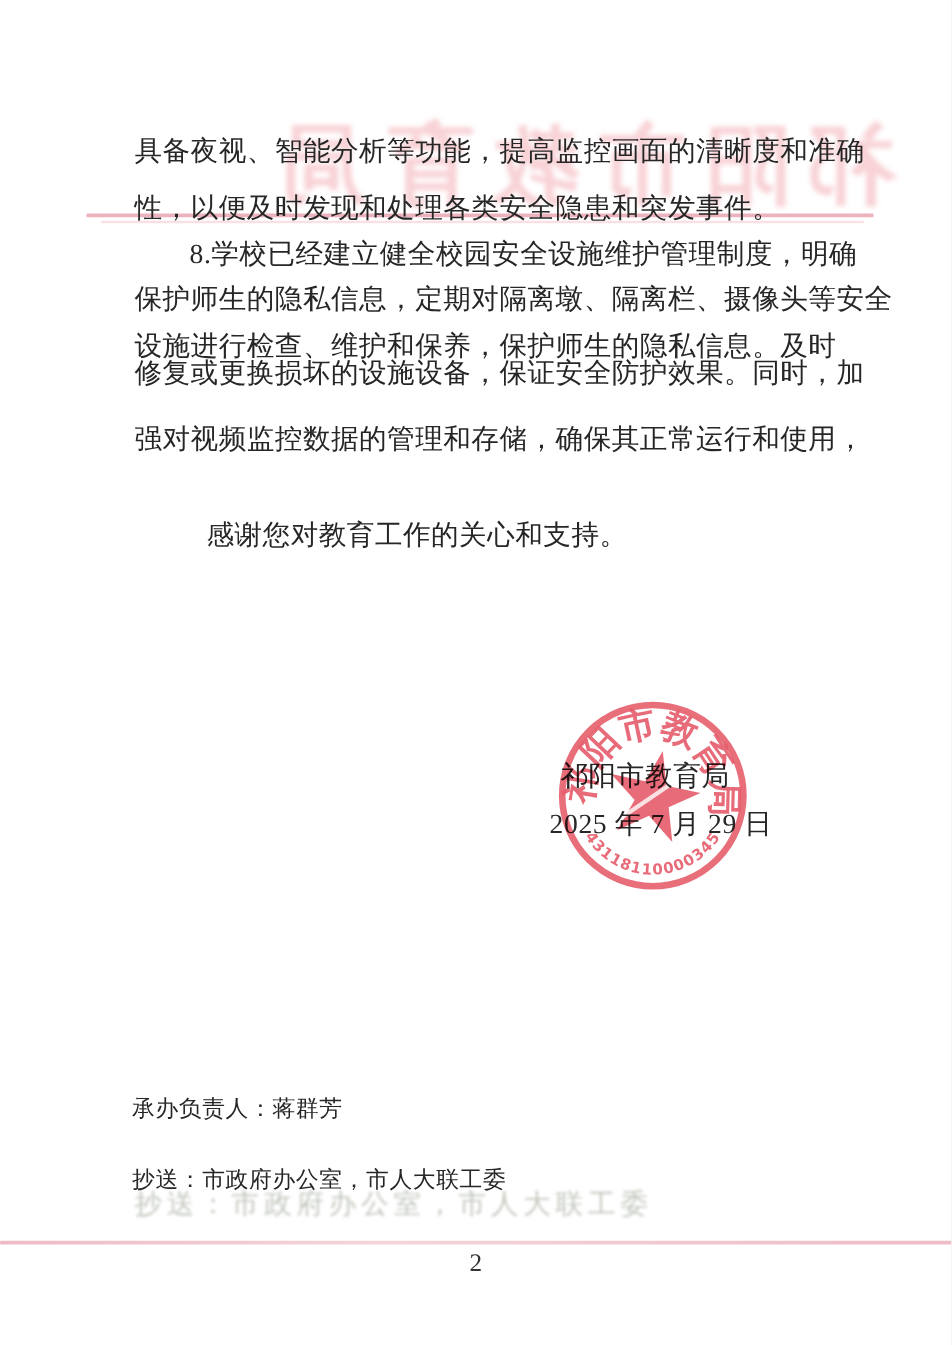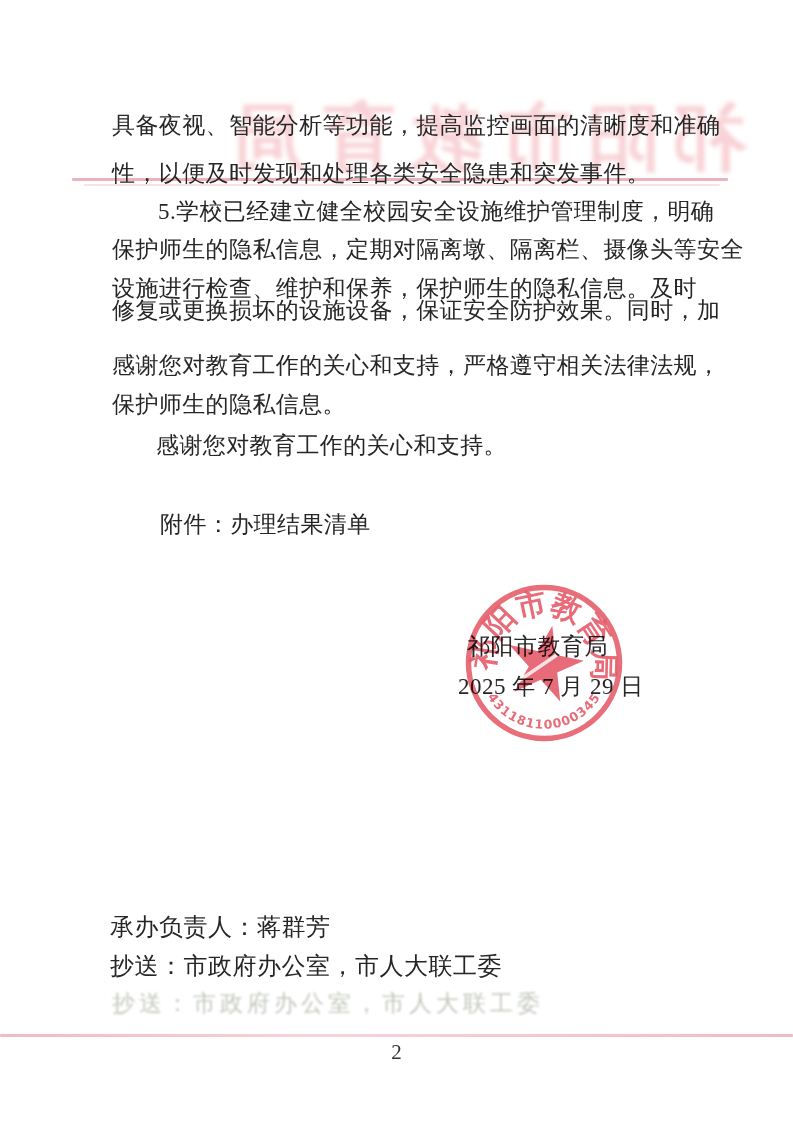--- a/index.html
+++ b/index.html
@@ -45,47 +45,45 @@
   .sign-agency{position:absolute;left:467px;top:631px;font-size:23px;letter-spacing:0.5px;white-space:nowrap;z-index:2;}
   .sign-date{position:absolute;left:458px;top:671px;font-size:23px;letter-spacing:0.5px;white-space:nowrap;z-index:2;}
   
   .stamp{
     position:absolute;left:459px;top:578px;width:170px;height:170px;
     z-index:3;
     mix-blend-mode:multiply;
     opacity:0.92;
   }
   
-  .footer-line{position:absolute;font-size:24px;letter-spacing:0.5px;white-space:nowrap;}
+  .footer-line{position:absolute;font-size:19px;letter-spacing:0.5px;white-space:nowrap;}
   .handler{left:110px;top:911px;}
-  .cc{left:110px;top:950px;}
+  .cc{left:110px;top:970px;}
   .page-number{
     position:absolute;left:0;top:1040px;width:793px;
     text-align:center;font-size:21px;color:#333;
   }
 </style>
 </head>
 <body>
 
 <div class="page">
 
   <div class="ghost-header">祁阳市教育局</div>
   <div class="rule rule-top-1"></div>
   <div class="rule rule-top-2"></div>
 
   <div class="line" style="left:112px;top:112px">具备夜视、智能分析等功能，提高监控画面的清晰度和准确</div>
   <div class="line" style="left:112px;top:160px">性，以便及时发现和处理各类安全隐患和突发事件。</div>
-  <div class="line" style="left:158px;top:198px">5.学校已经建立健全校园安全设施维护管理制度，明确</div>
+  <div class="line" style="left:158px;top:198px">8.学校已经建立健全校园安全设施维护管理制度，明确</div>
   <div class="line" style="left:112px;top:236px">保护师生的隐私信息，定期对隔离墩、隔离栏、摄像头等安全</div>
   <div class="line" style="left:112px;top:275px">设施进行检查、维护和保养，保护师生的隐私信息。及时</div>
   <div class="line" style="left:112px;top:297px">修复或更换损坏的设施设备，保证安全防护效果。同时，加</div>
-  <div class="line" style="left:112px;top:352px">感谢您对教育工作的关心和支持，严格遵守相关法律法规，</div>
-  <div class="line" style="left:112px;top:391px">保护师生的隐私信息。</div>
-  <div class="line" style="left:156px;top:432px">感谢您对教育工作的关心和支持。</div>
-  <div class="line" style="left:160px;top:511px">附件：办理结果清单</div>
+  <div class="line" style="left:112px;top:352px">强对视频监控数据的管理和存储，确保其正常运行和使用，</div>
+  <div class="line" style="left:172px;top:432px">感谢您对教育工作的关心和支持。</div>
 
   <div class="sign-agency">祁阳市教育局</div>
   <div class="sign-date">2025 年 7 月 29 日</div>
 
   <svg class="stamp" viewBox="0 0 170 170" xmlns="http://www.w3.org/2000/svg">
     <defs>
       <path id="arcTop" d="M 38.9,105.8 A 50,50 0 1 1 126.0,113.7" fill="none"></path>
       <path id="arcBottom" d="M 25.2,112.8 A 66,66 0 0 0 144.8,112.8" fill="none"></path>
     </defs>
     <circle cx="85" cy="85" r="75.5" fill="none" stroke="#e3505f" stroke-width="5.5" stroke-opacity="0.9"></circle>

